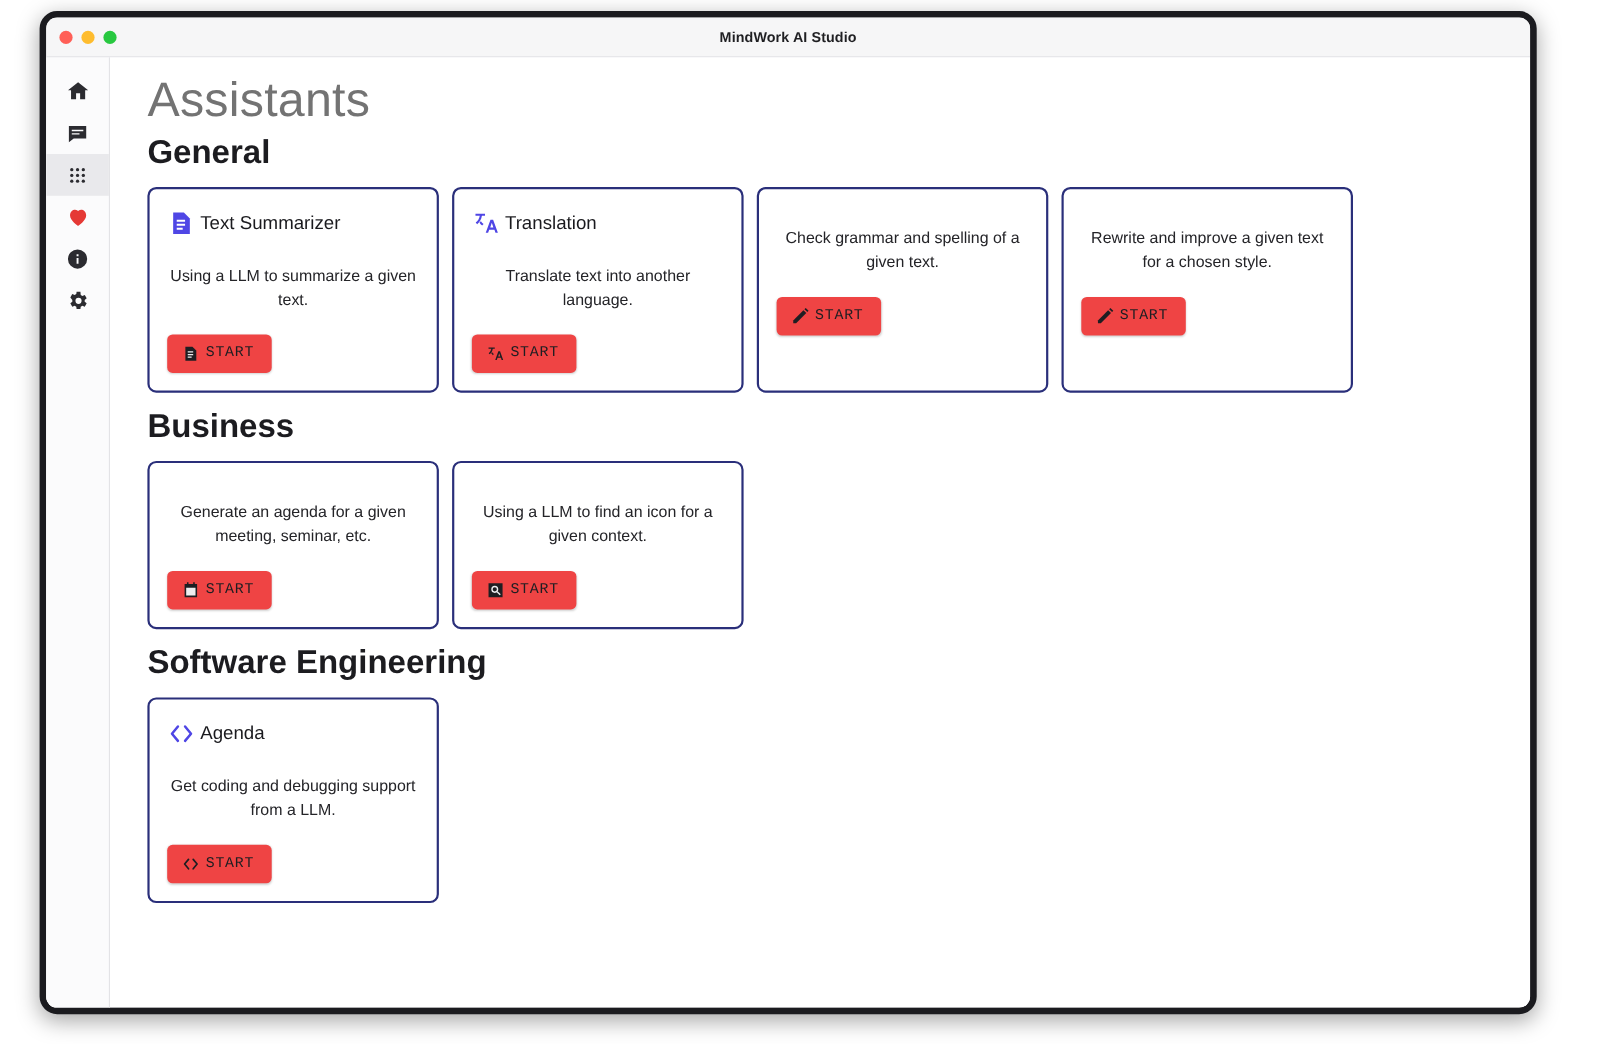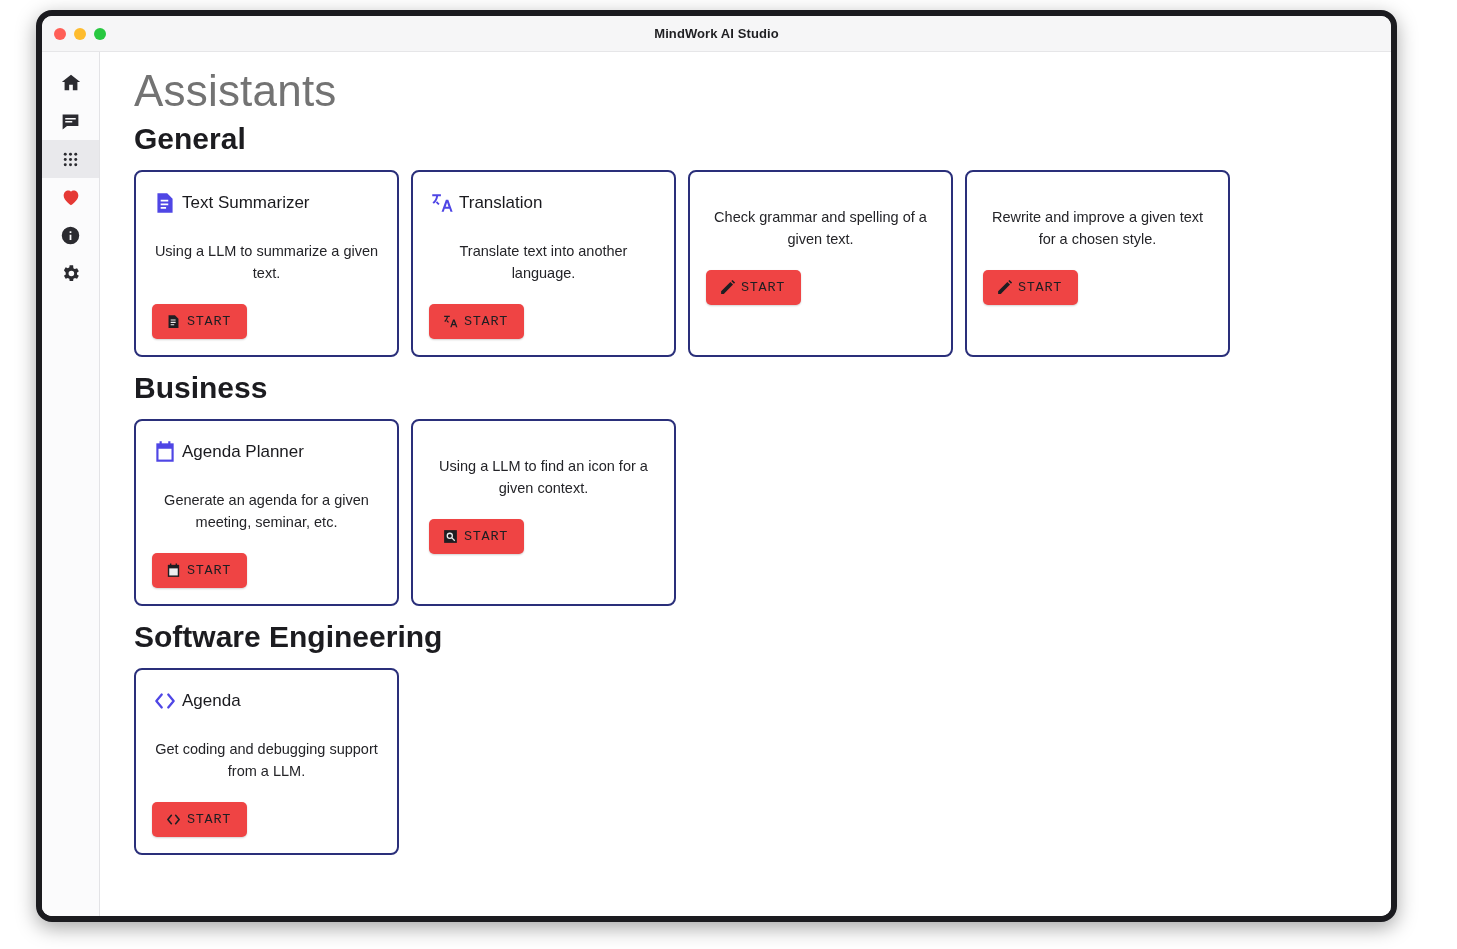--- a/index.html
+++ b/index.html
@@ -302,30 +302,20 @@
           </div>
 
         </div>
       </div>
 
       <div class="group spaced">
         <h2 class="group-title">Business</h2>
         <div class="card-row">
 
           <div class="card">
-            <div class="card-head">
-              <span class="card-icon">
-                <svg viewBox="0 0 24 24" fill="currentColor">
-                    <path d="M4 4h16v17H4z"></path>
-                    <path d="M6 9h12v10H6z" fill="#fff"></path>
-                    <path d="M7 2h2v4H7zM15 2h2v4h-2z"></path>
-                  </svg>
-              </span>
-              <span class="card-title">Agenda Planner</span>
-            </div>
             <div class="card-desc">Generate an agenda for a given meeting, seminar, etc.</div>
             <button class="start-btn">
               <span class="btn-icon">
                 <svg viewBox="0 0 24 24" fill="currentColor">
                     <path d="M4 4h16v17H4z"></path>
                     <path d="M6 9h12v10H6z" fill="#ededef"></path>
                     <path d="M7 2h2v4H7zM15 2h2v4h-2z"></path>
                   </svg>
               </span>
               <span>START</span>

